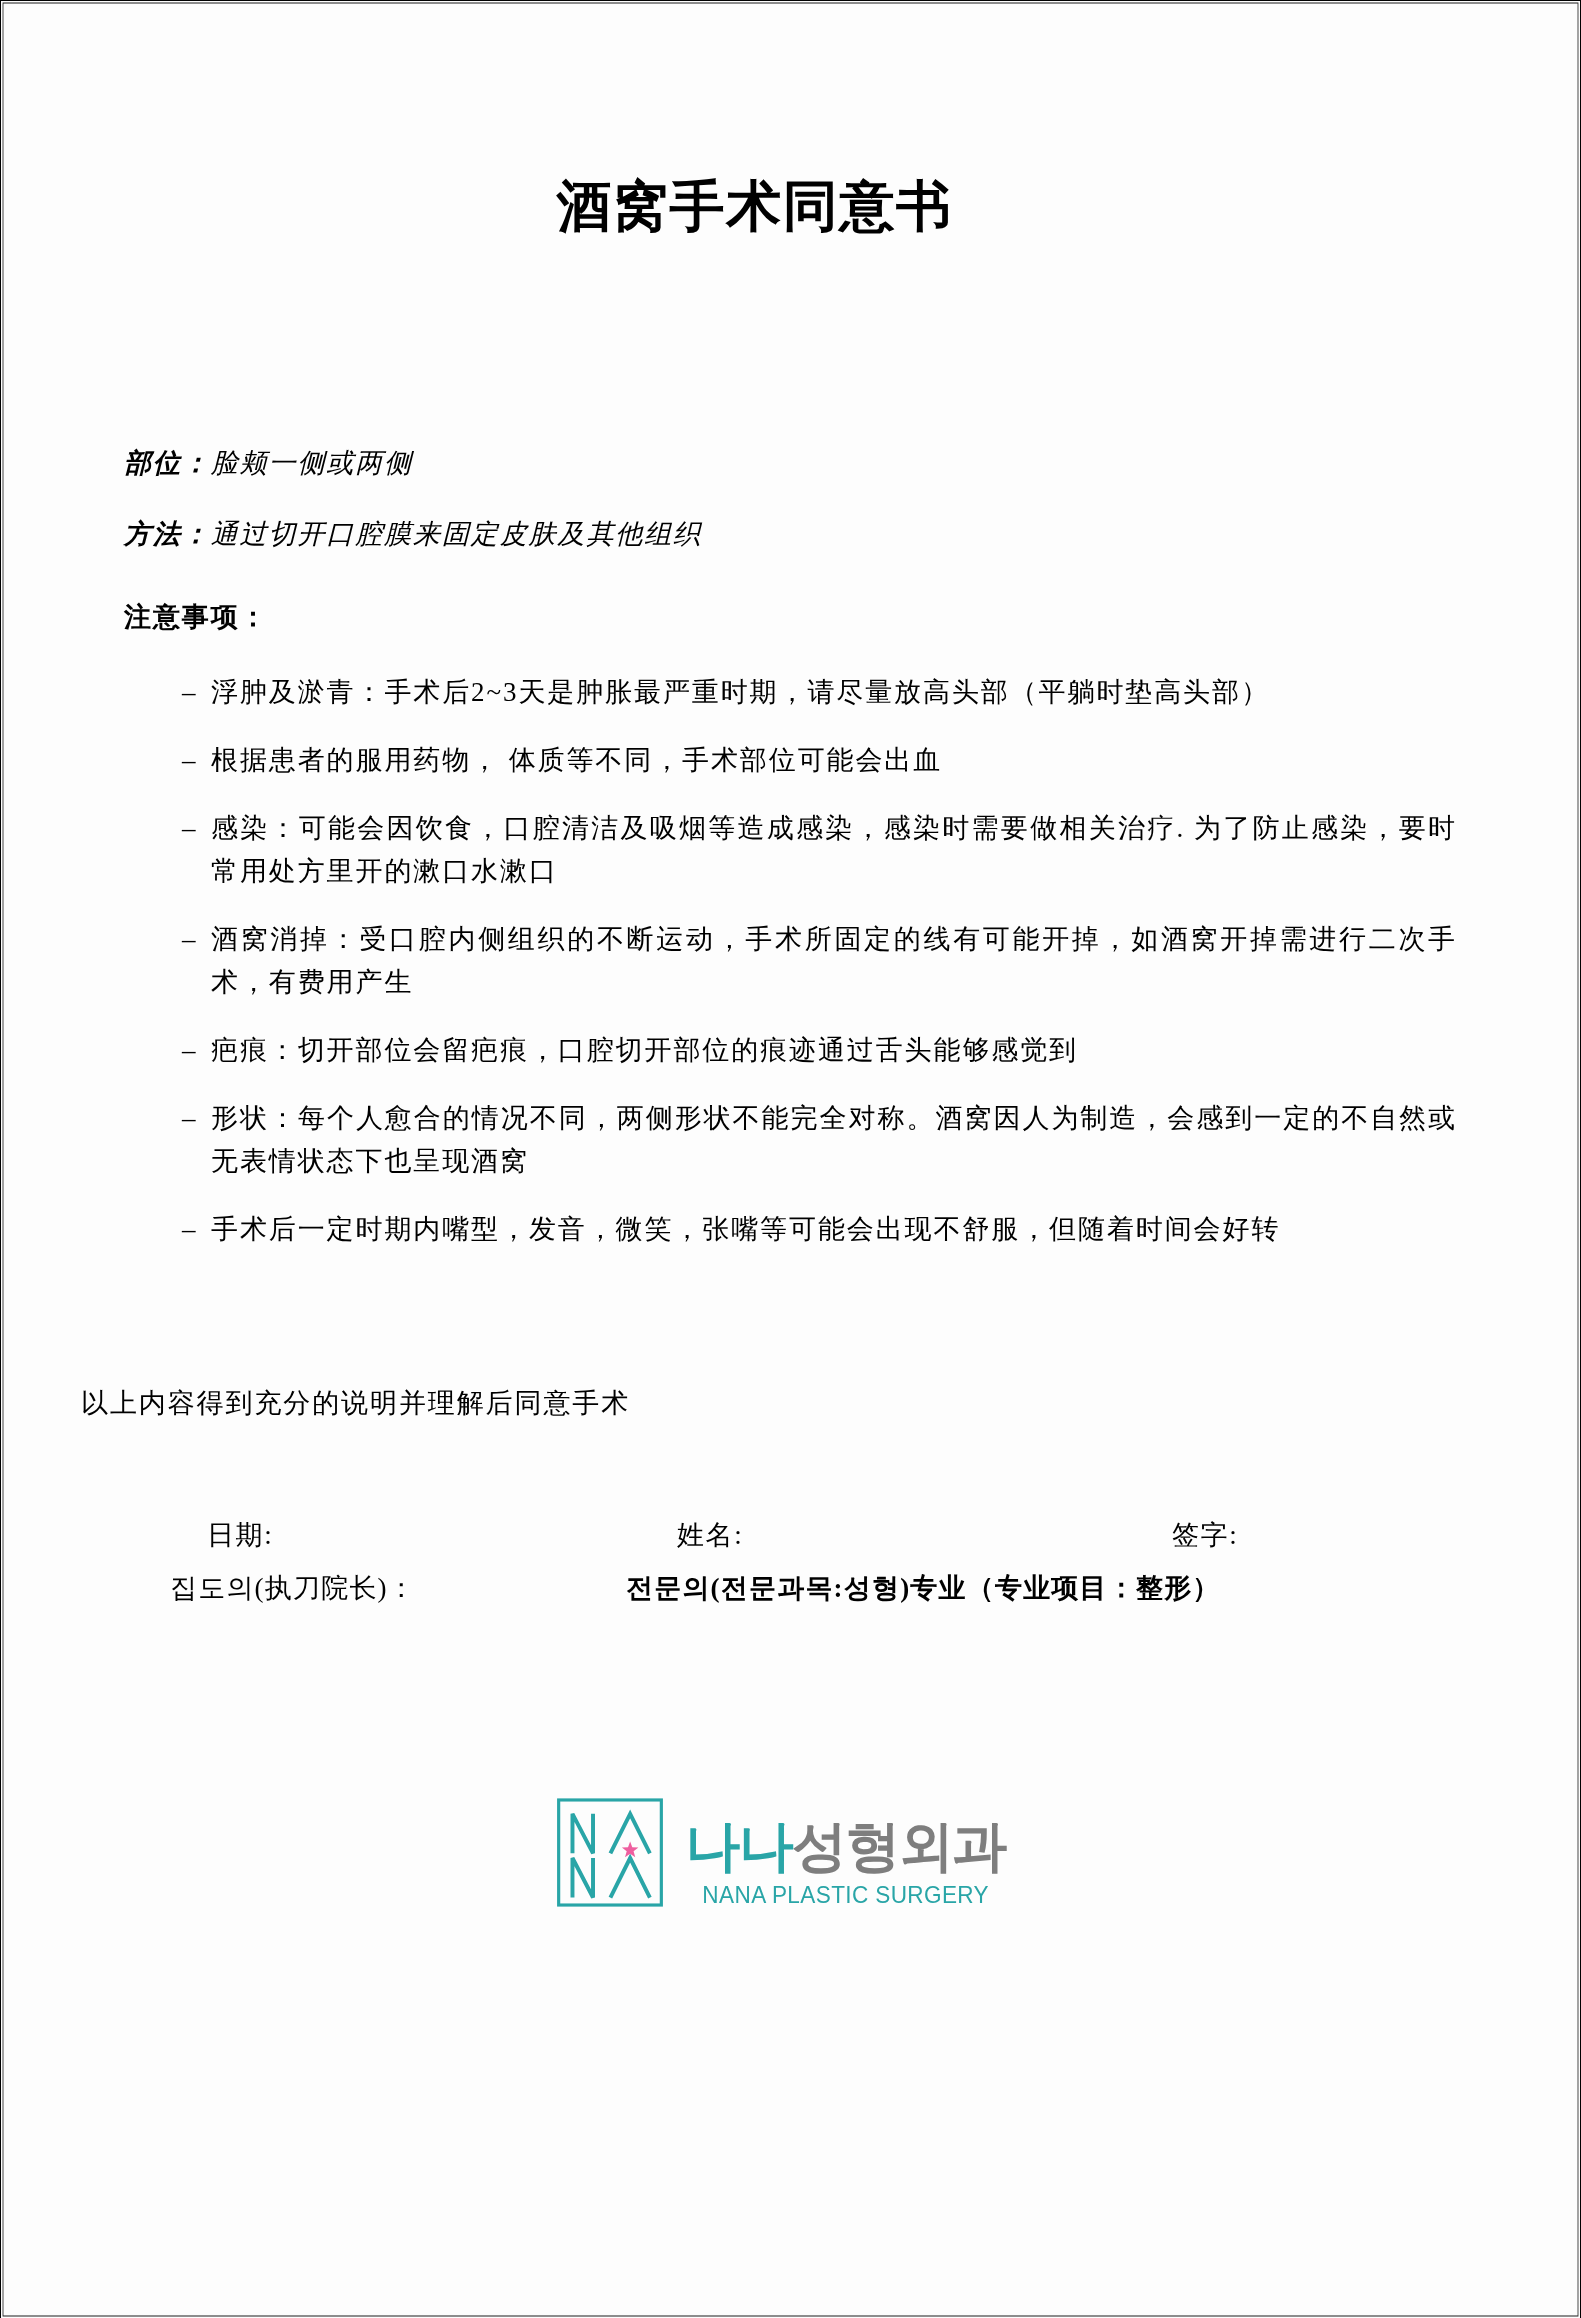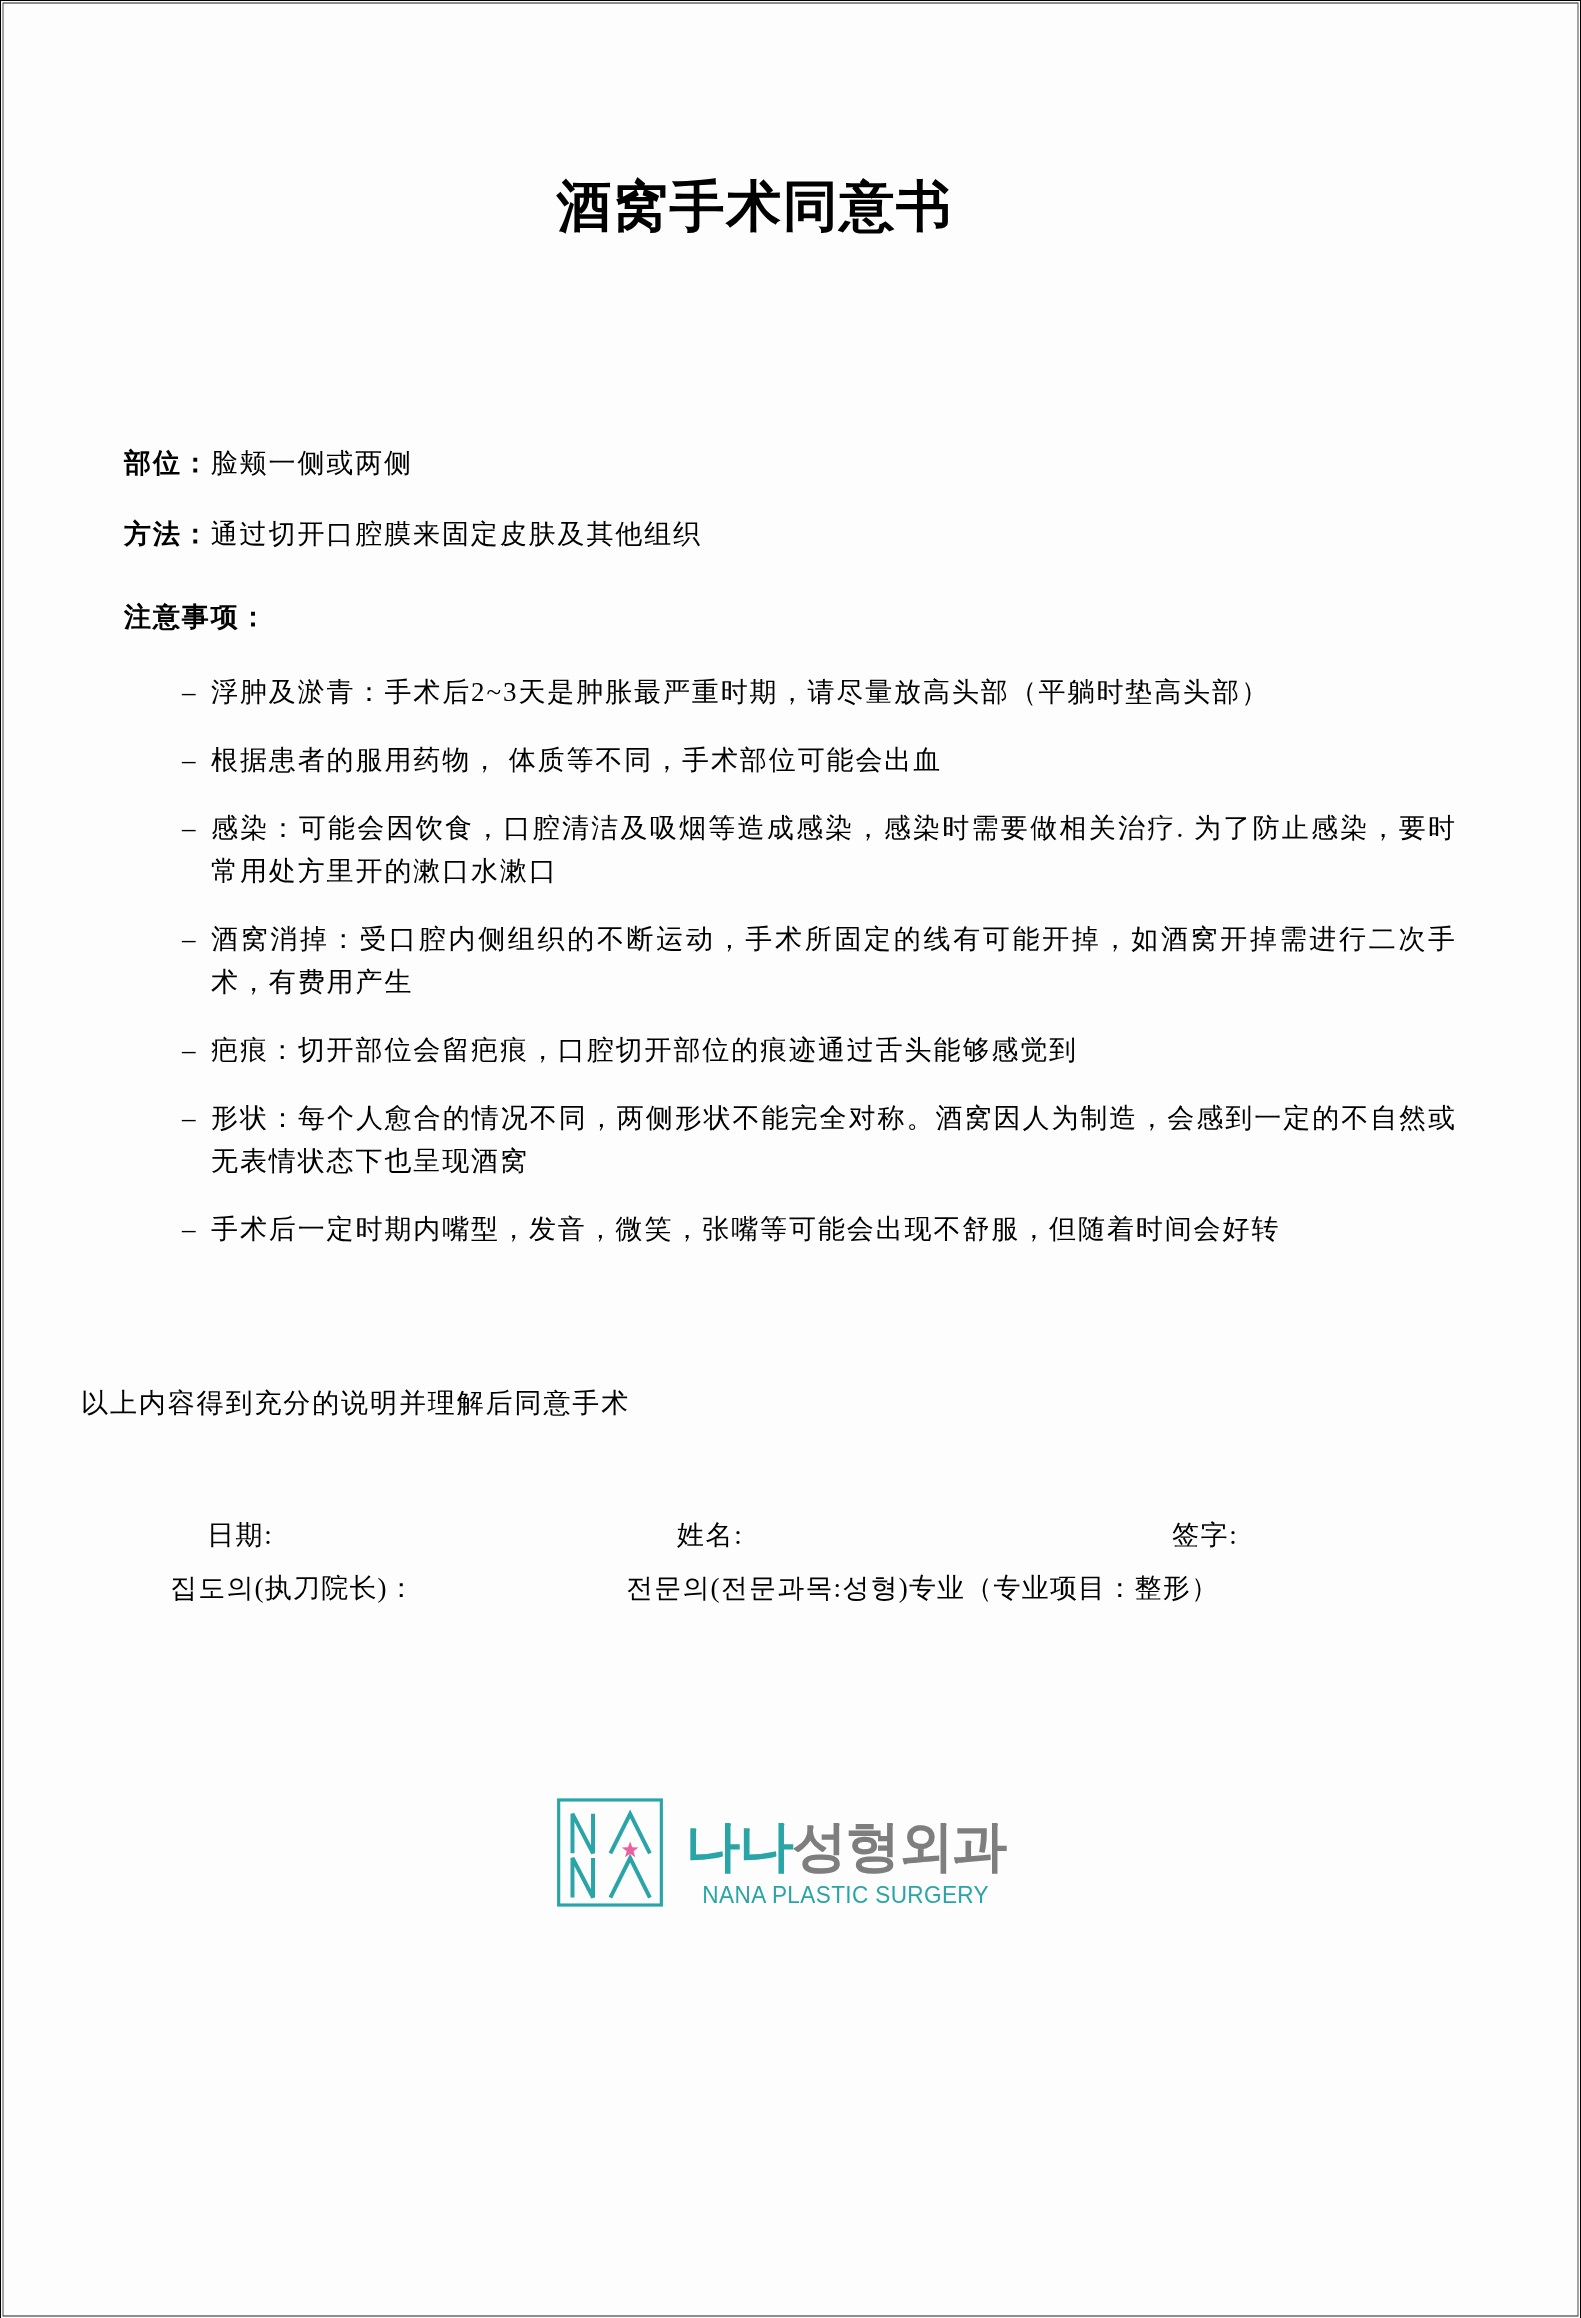--- a/index.html
+++ b/index.html
@@ -16,21 +16,21 @@
     box-shadow: inset 0 0 0 1.6px #fdfdfd, inset 0 0 0 2.4px #1c1c1c;
     font-family:"Liberation Serif","DejaVu Serif",serif;
     padding:0 123px;position:relative;overflow:hidden;
   }
   .title{
     margin:170px 0 1px;text-align:center;
     font-size:55px;font-weight:700;line-height:71px;letter-spacing:1.6px;
     transform:translateX(-36px);
   }
   .fields{margin-top:200px;}
-  .field{margin:0 0 28px;font-size:27px;line-height:43px;letter-spacing:1.9px;}
+  .field{margin:0 0 28px;font-size:27px;line-height:43px;letter-spacing:1.9px;font-style:italic;}
   .bold{font-weight:700;}
   .notes-heading{
     font-size:27px;line-height:43px;font-weight:700;
     margin:40px 0 0;letter-spacing:1.9px;
   }
   .notes{list-style:none;margin:32px 0 0;padding:0;}
   .notes li{
     position:relative;font-size:27px;line-height:43px;letter-spacing:1.9px;
     padding-left:87px;margin-bottom:25px;text-align:justify;text-justify:inter-ideograph;
   }
@@ -39,21 +39,21 @@
     margin:131px 0 3px;text-align:left;
     font-size:27px;line-height:43px;letter-spacing:1.9px;
     transform:translateX(-43px);
   }
   .sig-row{position:relative;height:43px;margin-top:89px;font-size:27px;line-height:43px;letter-spacing:1.6px;}
   .sig-date{position:absolute;left:47px;margin-left:36px;}
   .sig-name{position:absolute;left:553px;}
   .sig-sign{position:absolute;left:1048px;}
   .surgeon-row{position:relative;height:43px;margin-top:10px;font-size:27px;line-height:43px;letter-spacing:1.2px;}
   .sg-surgeon{position:absolute;left:46px;}
-  .sg-specialist{position:absolute;left:502px;}
+  .sg-specialist{position:absolute;left:502px;font-weight:bold;}
   .logo{
     margin-top:186px;display:flex;justify-content:center;align-items:center;gap:22px;
     transform:translateX(-9.5px);
   }
   .emblem{width:107px;height:109px;flex:0 0 auto;display:block;}
   .logo-text{text-align:center;margin-top:22px;}
   .logo-kr{
     font-family:"Liberation Sans","DejaVu Sans",sans-serif;
     font-weight:700;font-size:55px;line-height:57px;letter-spacing:-1.6px;white-space:nowrap;
   }

